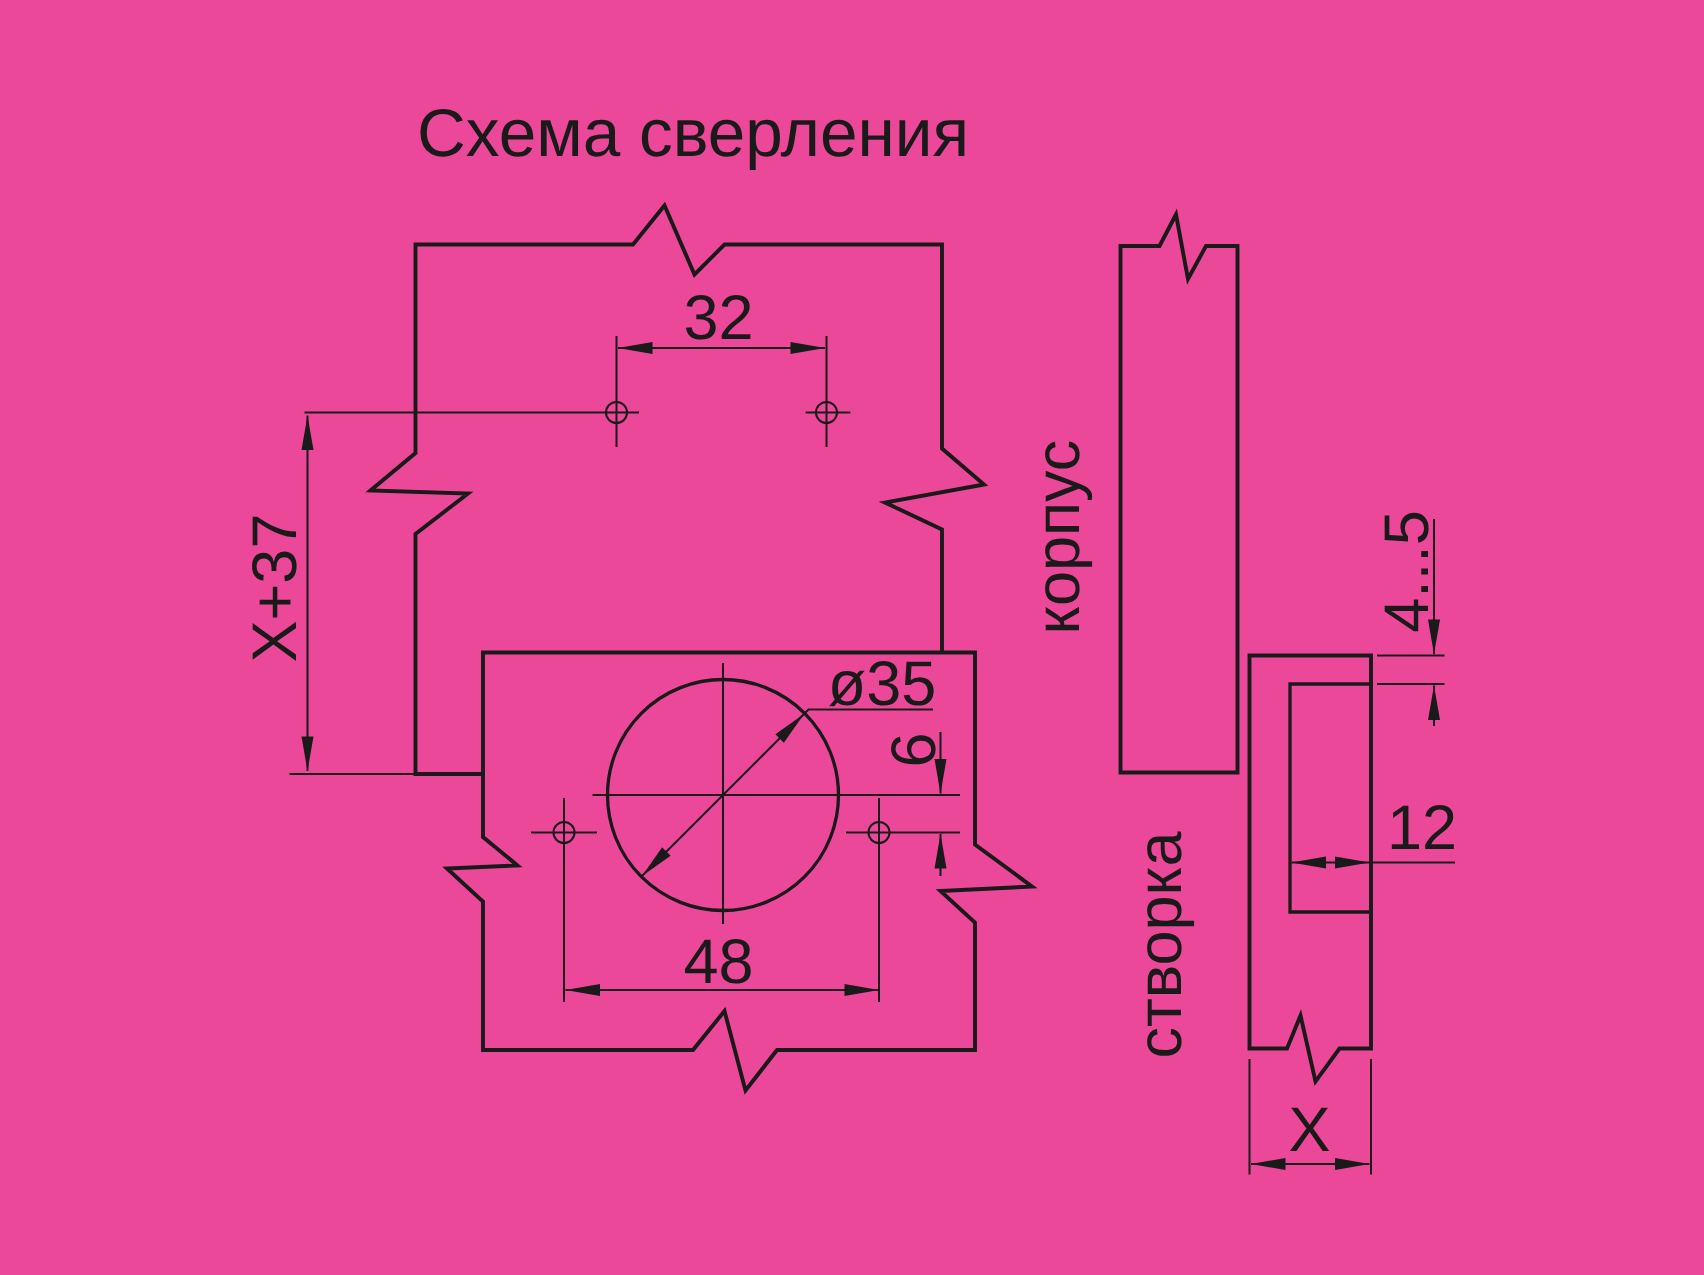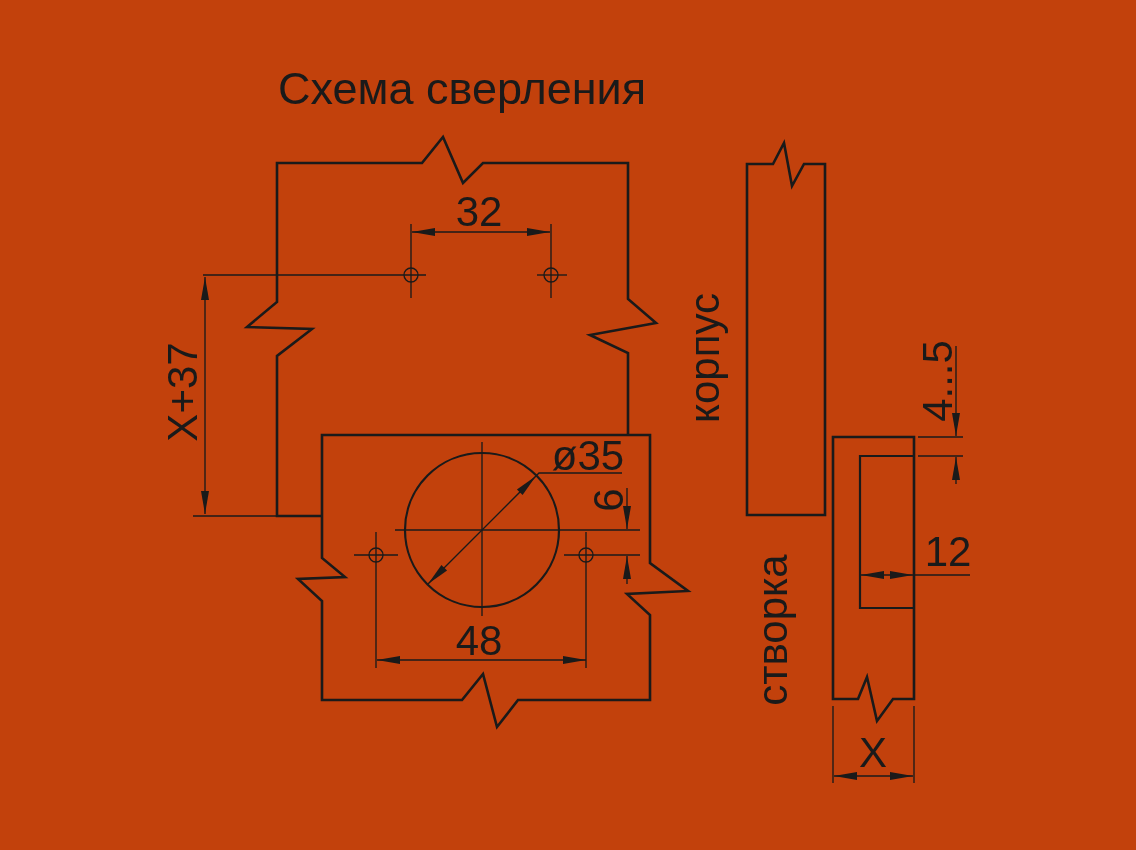--- a/index.html
+++ b/index.html
@@ -4,21 +4,21 @@
 <style>
   html, body {
     margin: 0;
     padding: 0;
     background: #ffffff;
   }
   .stage {
     position: relative;
     width: 1136px;
     height: 850px;
-    background: #c2410c;
+    background: #ec4899;
     overflow: hidden;
   }
   svg { display: block; }
   .thick {
     stroke: #1a1a1a;
     stroke-width: 2.6;
     fill: none;
     stroke-linejoin: miter;
     stroke-miterlimit: 6;
   }

